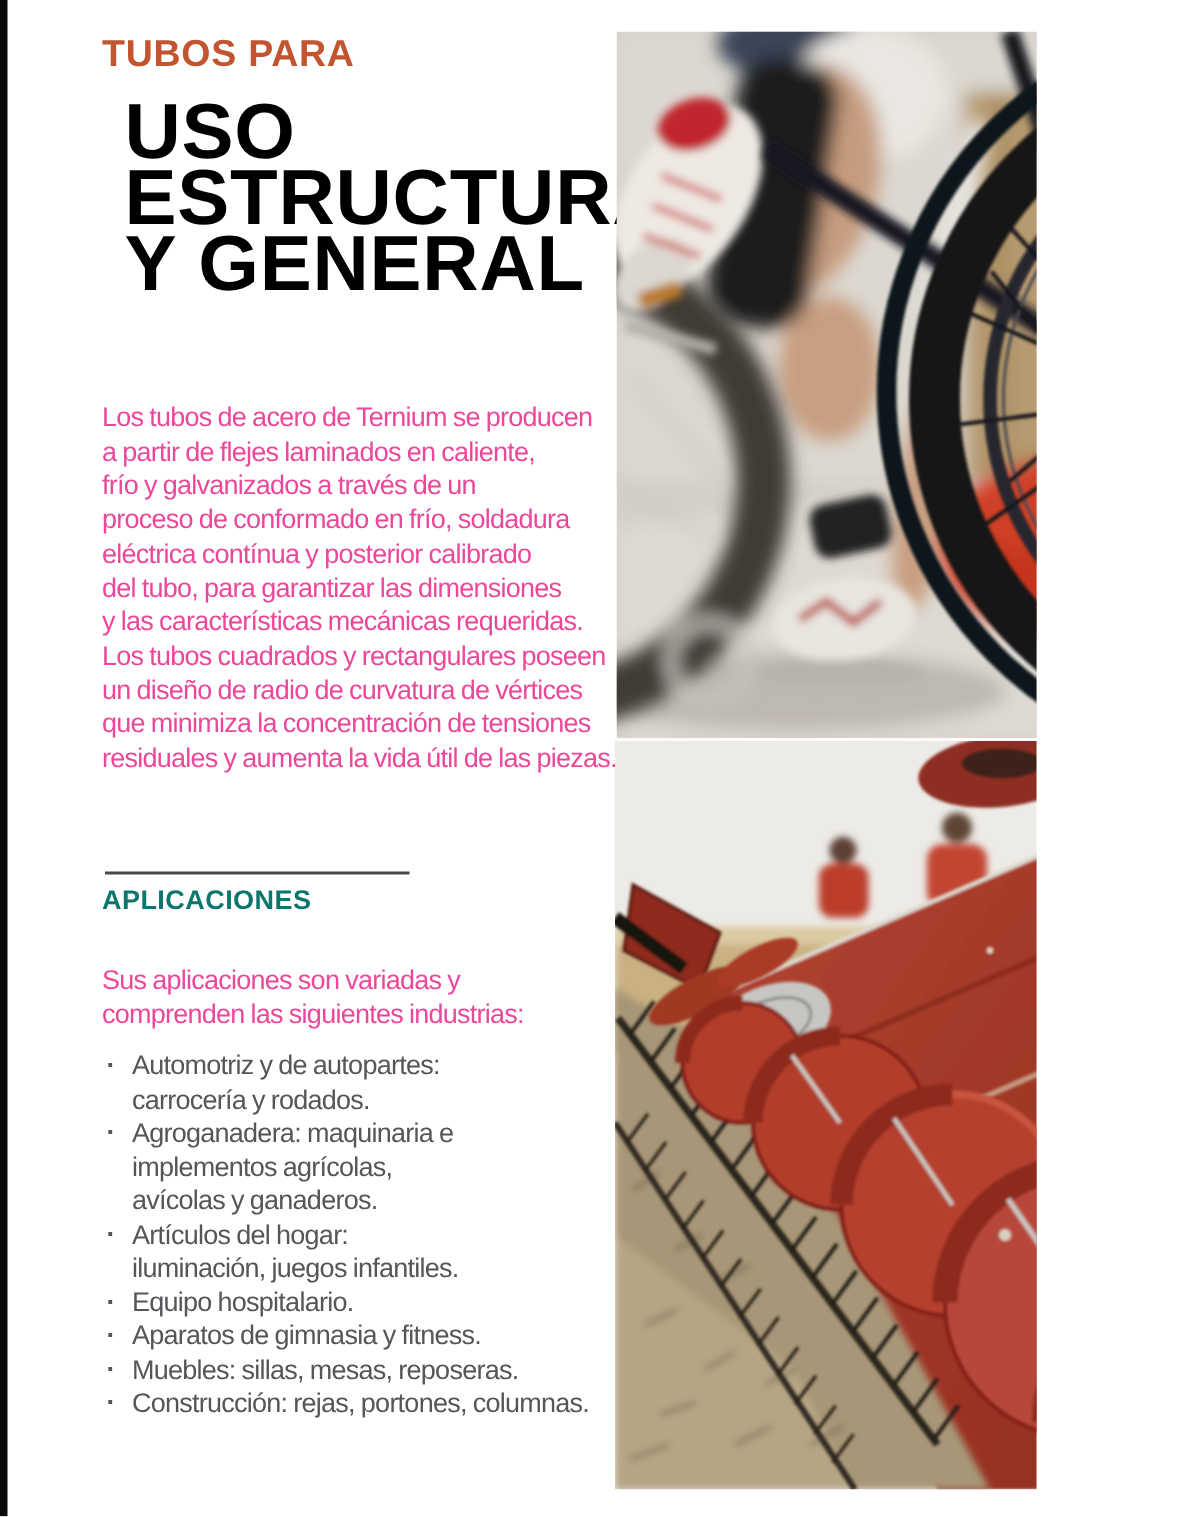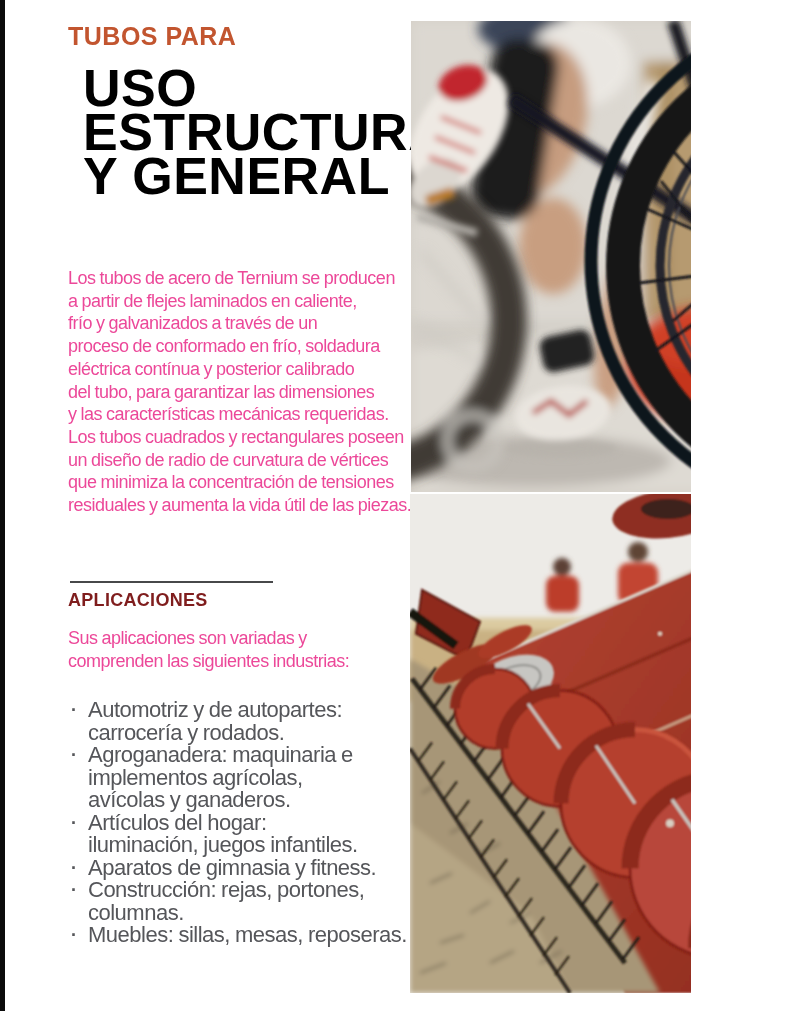--- a/index.html
+++ b/index.html
@@ -32,32 +32,32 @@
     white-space:pre-line;margin:0;
   }
   .intro{position:absolute;left:68px;top:267px;width:350px;}
   .divider{
     position:absolute;left:70px;top:581px;width:203px;height:2px;
     background:#47484a;
   }
   .apps-heading{
     position:absolute;left:68px;top:590px;
     font-size:18px;font-weight:700;letter-spacing:.3px;
-    color:#7f1d1d;margin:0;
-  }
-  .apps-lead{position:absolute;left:68px;top:627px;width:350px;line-height:22.5px;}
+    color:#0f766e;margin:0;
+  }
+  .apps-lead{position:absolute;left:68px;top:642px;width:350px;line-height:22.5px;}
   .apps-list{
     position:absolute;left:68px;top:699px;width:350px;
     list-style:none;margin:0;padding:0;
   }
   .apps-list li{
     position:relative;
     padding-left:20px;
     color:#55565a;
-    font-size:22px;line-height:22.5px;
+    font-size:18px;line-height:22.5px;
     letter-spacing:-0.5px;word-spacing:-0.5px;
   }
   .apps-list li .li-lines{white-space:pre-line;}
   .apps-list li::before{
     content:".";
     position:absolute;left:3px;top:-5px;
     color:#55565a;font-size:18px;font-weight:700;
   }
   .photo{position:absolute;overflow:hidden;margin:0;}
   .photo svg{display:block;width:100%;height:100%;}
@@ -94,23 +94,24 @@
 comprenden las siguientes industrias:</p>
 
   <ul class="apps-list">
     <li><span class="li-lines">Automotriz y de autopartes:
 carrocería y rodados.</span></li>
     <li><span class="li-lines">Agroganadera: maquinaria e
 implementos agrícolas,
 avícolas y ganaderos.</span></li>
     <li><span class="li-lines">Artículos del hogar:
 iluminación, juegos infantiles.</span></li>
+    <li><span class="li-lines">Equipo hospitalario.</span></li>
     <li><span class="li-lines">Aparatos de gimnasia y fitness.</span></li>
+    <li><span class="li-lines">Muebles: sillas, mesas, reposeras.</span></li>
     <li><span class="li-lines">Construcción: rejas, portones, columnas.</span></li>
-    <li><span class="li-lines">Muebles: sillas, mesas, reposeras.</span></li>
   </ul>
 
   <figure class="photo photo-top" aria-label="Primer plano de una bicicleta: rueda trasera, cuadro y zapatillas blancas con cordones rojos">
     <svg viewBox="0 0 389 471" preserveAspectRatio="none" role="img">
       <defs>
         <filter id="tb-heavy" x="-20%" y="-20%" width="140%" height="140%">
             <feGaussianBlur stdDeviation="6"></feGaussianBlur>
           </filter>
         <filter id="tb-mid" x="-20%" y="-20%" width="140%" height="140%">
             <feGaussianBlur stdDeviation="3"></feGaussianBlur>

